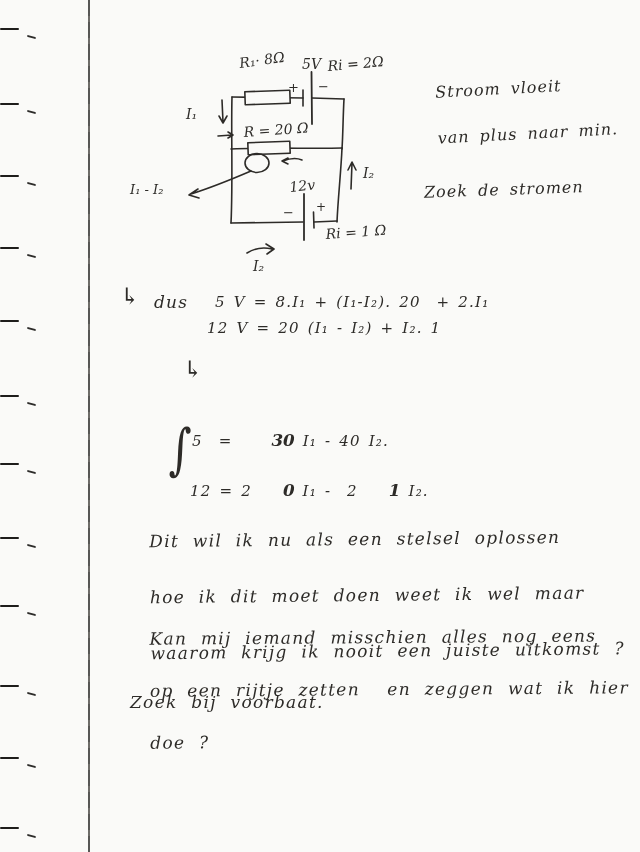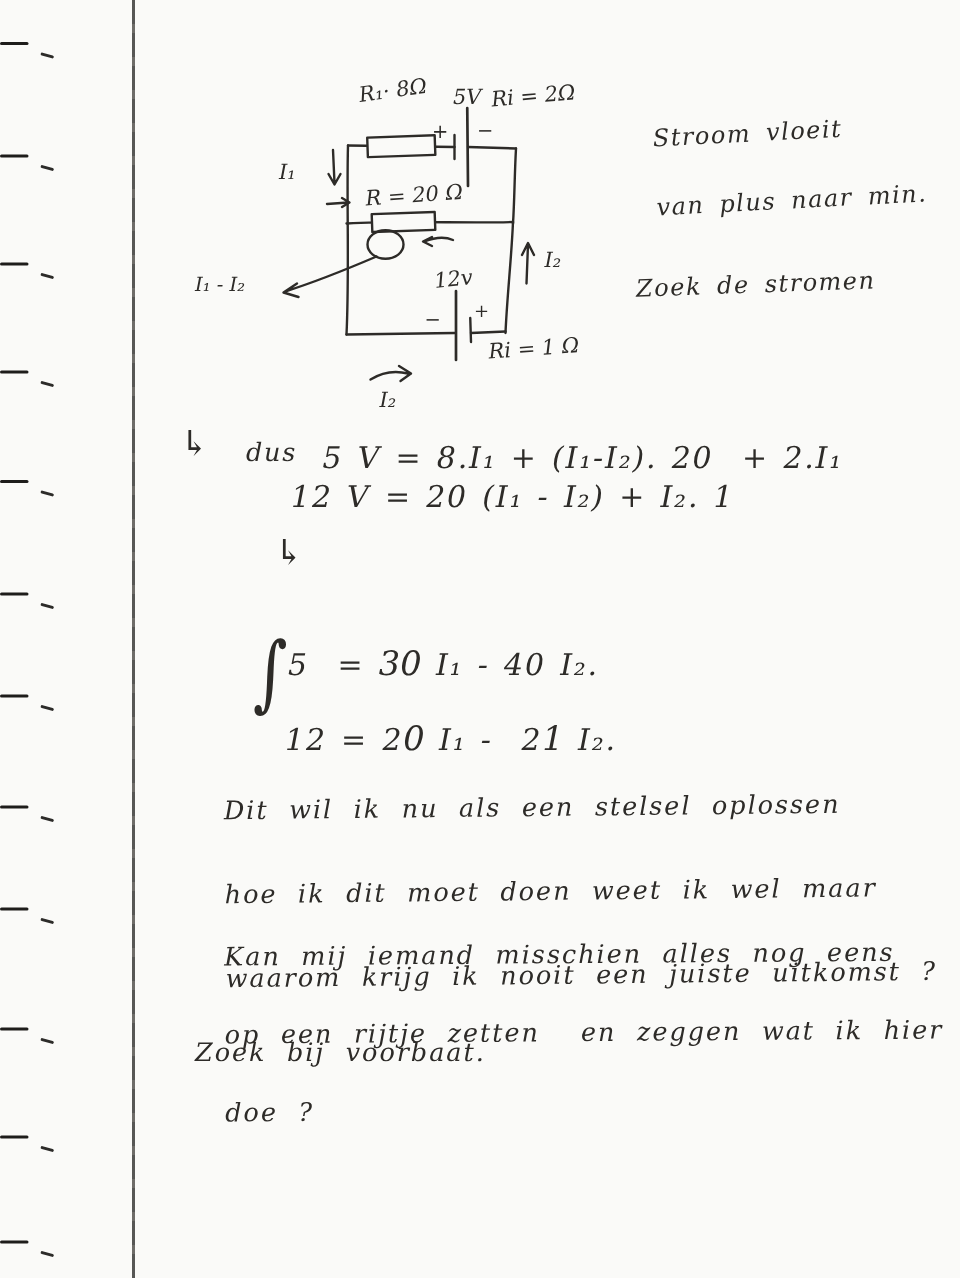--- a/index.html
+++ b/index.html
@@ -4,33 +4,33 @@
 <style>
   html,body{margin:0;padding:0;background:#e8e8e6;}
   .page{
     position:relative;width:640px;height:852px;overflow:hidden;
     background:linear-gradient(90deg,#ececе9 0,#f3f3f0 10px,#f9f9f6 45px,#fafaf8 100px);
     background-color:#fafaf8;
     font-family:"DejaVu Serif", serif;
   }
   .hw{font-style:italic;color:#2d2b28;position:absolute;white-space:pre;}
   .hw-big{font-size:17px;letter-spacing:1.3px;word-spacing:7px;line-height:28px;}
-  .hw-eq{font-size:20px;letter-spacing:1.2px;word-spacing:2px;}
+  .hw-eq{font-size:15px;letter-spacing:1.2px;word-spacing:2px;}
   .hw-note{font-size:16px;letter-spacing:1px;word-spacing:4px;line-height:23px;}
   .margin-line{
     position:absolute;left:88px;top:0;width:2px;height:852px;
     background:repeating-linear-gradient(180deg,#3a3a38 0 16px,#55534f 16px 22px);
     opacity:.85;
   }
   .tick{position:absolute;left:0;width:19px;height:2px;background:#1e1d1b;border-radius:1px;}
   .tick::after{
     content:"";position:absolute;left:27px;top:8px;width:9px;height:2px;
     background:#2c2b29;transform:rotate(15deg);border-radius:2px;
   }
-  .bold-fix{font-weight:400;font-size:1.12em;letter-spacing:0;}
+  .bold-fix{font-weight:700;font-size:1.12em;letter-spacing:0;margin-left:31px;}
   .brace-glyph{font-size:56px;font-style:italic;transform:scaleX(.75) rotate(2deg);transform-origin:left top;line-height:1;}
   .arrow-glyph{font-size:23px;font-style:normal;}
   svg text{font-family:"DejaVu Serif",serif;font-style:italic;fill:#2d2b28;}
 </style>
 </head>
 <body>
 
 <div class="page">
 
   <div class="tick" style="top:28px"></div>
@@ -94,23 +94,23 @@
     <text x="133" y="229" font-size="14" stroke="none">I₂</text>
   </svg>
 
   <div class="hw hw-note" style="left:396px;top:54px;transform:rotate(-3deg)">
     <span>Stroom vloeit</span><br>
     <span>van plus naar min.</span>
   </div>
   <div class="hw hw-note" style="left:424px;top:178px;transform:rotate(-2deg)">Zoek de stromen</div>
 
   <span class="hw arrow-glyph" style="left:120px;top:283px">↳</span>
-  <span class="hw hw-eq" style="left:164px;top:292px;font-size:17px">dus</span>
+  <span class="hw hw-eq" style="left:154px;top:292px;font-size:17px">dus</span>
   <span class="hw hw-eq" style="left:215px;top:293px">5 V = 8.I₁ + (I₁-I₂). 20  + 2.I₁</span>
-  <span class="hw hw-eq" style="left:194px;top:319px">12 V = 20 (I₁ - I₂) + I₂. 1</span>
+  <span class="hw hw-eq" style="left:207px;top:319px">12 V = 20 (I₁ - I₂) + I₂. 1</span>
 
   <span class="hw arrow-glyph" style="left:183px;top:356px">↳</span>
 
   <span class="hw brace-glyph" style="left:170px;top:421px">∫</span>
   <span class="hw hw-eq" style="left:192px;top:430px"><span>5  = </span><span class="bold-fix">30</span><span> I₁ - 40 I₂.</span></span>
   <span class="hw hw-eq" style="left:190px;top:480px"><span>12 = 2</span><span class="bold-fix">0</span><span> I₁ -  2</span><span class="bold-fix">1</span><span> I₂.</span></span>
 
   <div class="hw hw-big" style="left:95px;top:497px;transform:rotate(-.6deg)">
     <span>Dit wil ik nu als een stelsel oplossen</span><br>
     <span>hoe ik dit moet doen weet ik wel maar</span><br>

